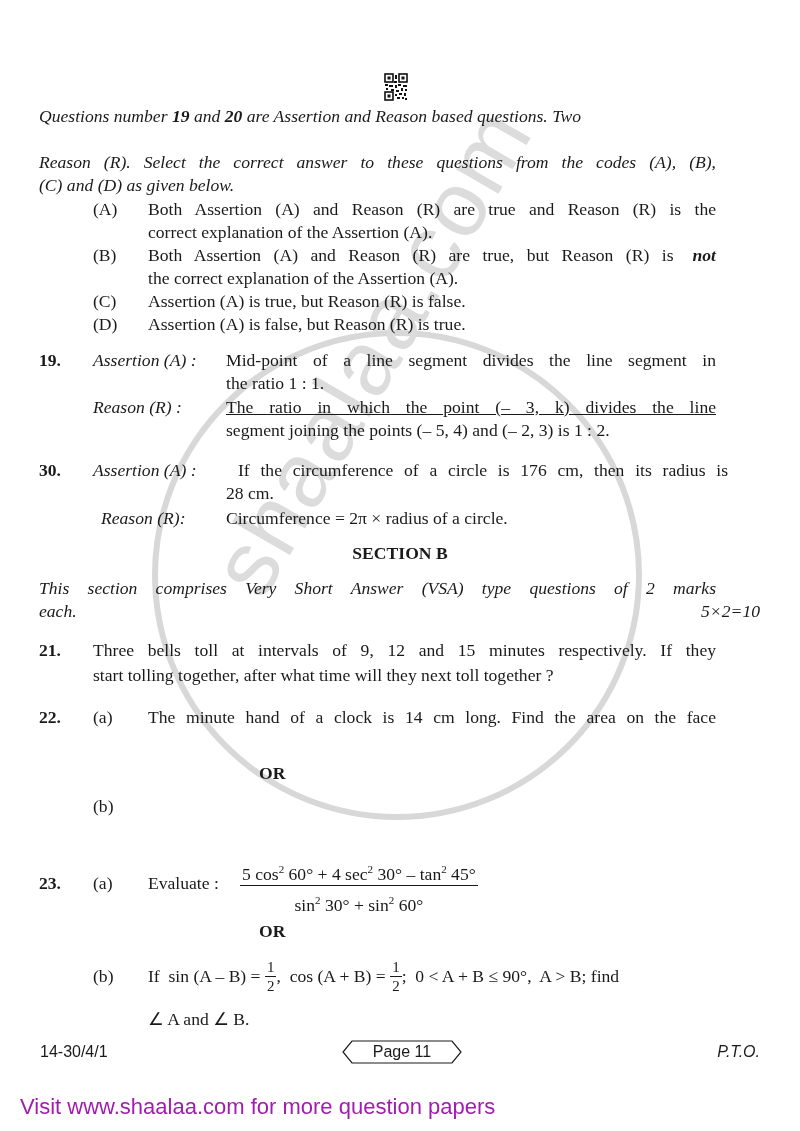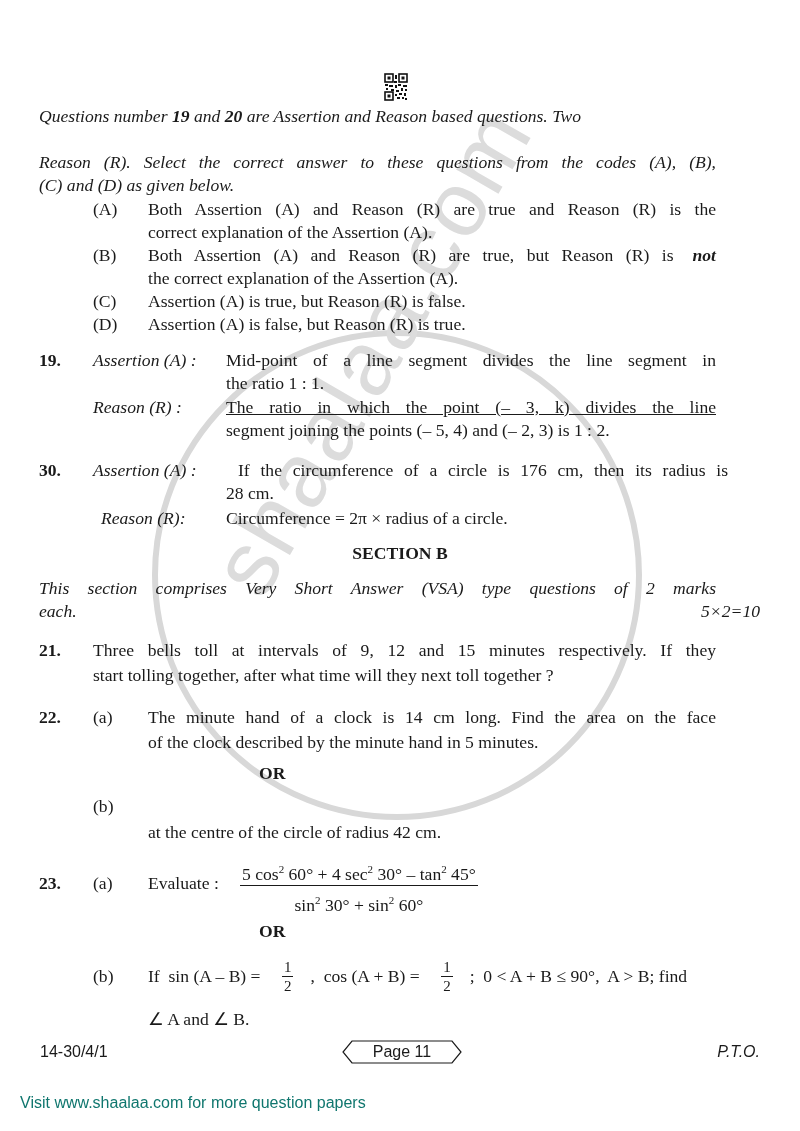--- a/index.html
+++ b/index.html
@@ -15,21 +15,21 @@
   .watermark-circle { position:absolute; left:152px; top:330px; width:490px; height:490px;
      border:6px solid #d8d8d8; border-radius:50%; box-sizing:border-box; }
   .watermark-text { position:absolute; left:190px; top:560px; font-family:"Liberation Sans",sans-serif;
      font-size:92px; color:#dcdcdc; transform:rotate(-60deg); transform-origin:left top; white-space:nowrap; letter-spacing:2px; }
   sup { font-size:11px; vertical-align:7px; }
   .small-frac { display:inline-block; vertical-align:middle; text-align:center; font-size:15px; line-height:18px; }
   .small-frac .num { display:block; border-bottom:1.2px solid #1a1a1a; padding:0 2px; }
   .small-frac .den { display:block; padding:0 2px; }
   .footer-code { font-family:"Liberation Sans",sans-serif; font-size:16px; }
   .page-badge { position:absolute; left:342px; top:1040px; width:120px; height:24px; }
-  .visit { font-family:"Liberation Sans",sans-serif; font-size:16px; color:#0f766e; }
+  .visit { font-family:"Liberation Sans",sans-serif; font-size:22px; color:#a21caf; }
 </style>
 </head>
 <body>
 
 <div class="page">
 
   <div class="watermark-circle"></div>
   <div class="watermark-text">shaalaa.com</div>
 
   <svg class="qr" viewBox="0 0 24 28">
@@ -103,41 +103,39 @@
   <div class="abs txt it" style="left:39px; top:600px;">each.</div>
   <div class="abs txt it" style="right:40px; top:600px;">5×2=10</div>
 
   <div class="abs txt b" style="left:39px; top:639px;">21.</div>
   <div class="abs txt just" style="left:93px; top:639px; width:623px;">Three bells toll at intervals of 9, 12 and 15 minutes respectively. If they</div>
   <div class="abs txt" style="left:93px; top:664px;">start tolling together, after what time will they next toll together ?</div>
 
   <div class="abs txt b" style="left:39px; top:706px;">22.</div>
   <div class="abs txt" style="left:93px; top:706px;">(a)</div>
   <div class="abs txt just" style="left:148px; top:706px; width:568px;">The minute hand of a clock is 14 cm long. Find the area on the face</div>
-  <div class="abs txt" style="left:148px; top:731px;">of the clock described by the minute hand in 5 minutes.</div>
   <div class="abs txt b" style="left:259px; top:762px;">OR</div>
   <div class="abs txt" style="left:93px; top:795px;">(b)</div>
-  <div class="abs txt" style="left:148px; top:821px;">at the centre of the circle of radius 42 cm.</div>
 
   <div class="abs txt b" style="left:39px; top:872px;">23.</div>
   <div class="abs txt" style="left:93px; top:872px;">(a)</div>
   <div class="abs txt" style="left:148px; top:872px;">Evaluate :</div>
   <div class="abs txt" style="left:240px; top:858px; text-align:center;">
     <div style="border-bottom:1.3px solid #1a1a1a; padding:0 2px; line-height:22px;">
       <span>5 cos</span><sup>2</sup><span> 60° + 4 sec</span><sup>2</sup><span> 30° – tan</span><sup>2</sup><span> 45°</span>
     </div>
     <div style="padding-top:3px; line-height:22px;">
       <span>sin</span><sup>2</sup><span> 30° + sin</span><sup>2</sup><span> 60°</span>
     </div>
   </div>
 
   <div class="abs txt b" style="left:259px; top:920px;">OR</div>
 
   <div class="abs txt" style="left:93px; top:965px;">(b)</div>
-  <div class="abs txt" style="left:148px; top:953px; width:570px; display:flex; align-items:center; height:46px;gap:17px;">
+  <div class="abs txt" style="left:148px; top:953px; width:570px; display:flex; align-items:center; height:46px;">
     <span style="white-space:pre;">If  sin (A – B) = </span>
     <span class="small-frac">
         <span class="num">1</span>
         <span class="den">2</span>
       </span>
     <span style="white-space:pre;">,  cos (A + B) = </span>
     <span class="small-frac">
         <span class="num">1</span>
         <span class="den">2</span>
       </span>

